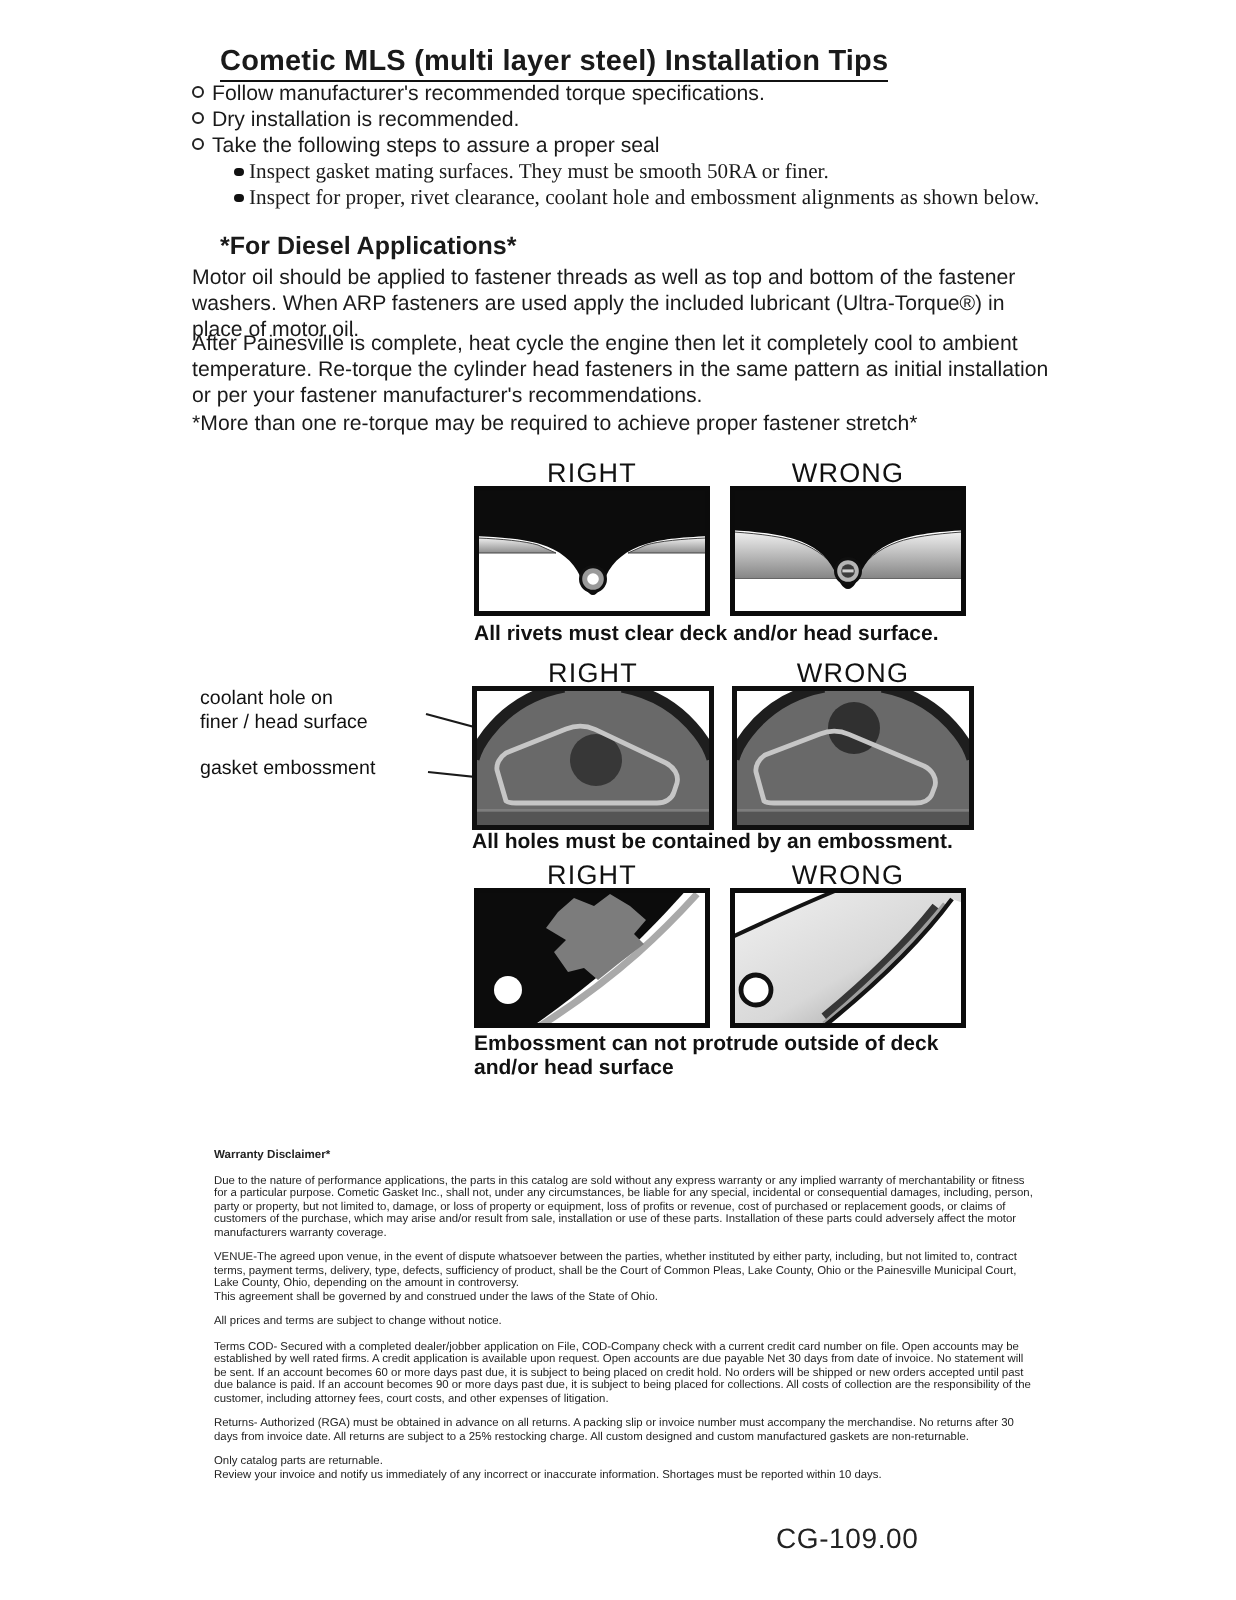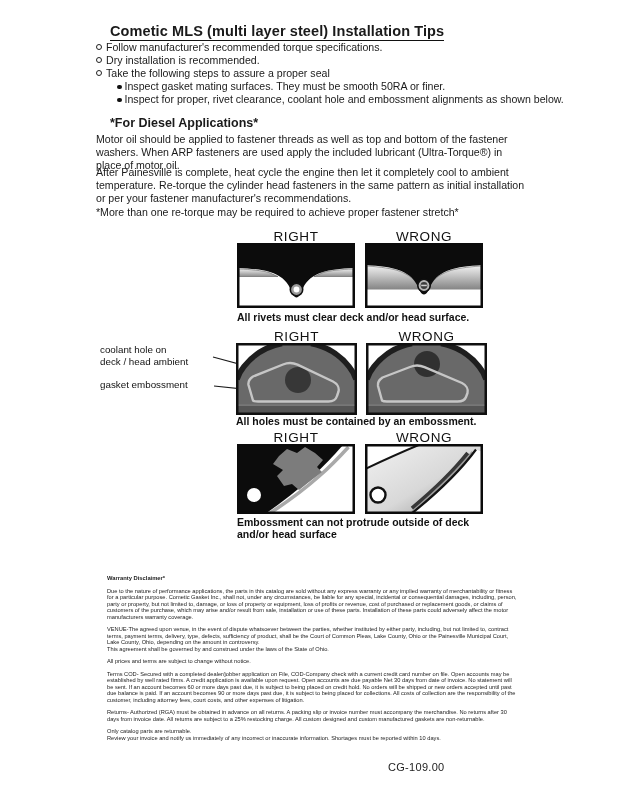--- a/index.html
+++ b/index.html
@@ -5,21 +5,21 @@
   html,body{margin:0;padding:0;background:#ffffff;}
   .page{position:relative;width:618px;height:800px;background:#ffffff;overflow:hidden;
         font-family:"Liberation Sans","DejaVu Sans",sans-serif;color:#1a1a1a;padding-left:43px;}
   .abs{position:absolute;}
   
   .title{left:110px;top:23px;font-size:14.5px;font-weight:bold;letter-spacing:0.1px;
          border-bottom:1.6px solid #111;padding-bottom:1px;display:inline-block;}
   
   .bullets{left:96px;top:41px;font-size:10.6px;line-height:13px;width:470px;}
   .b-item{white-space:nowrap;}
-  .b-sub{margin-left:21px;white-space:nowrap;}
+  .b-sub{margin-left:21px;white-space:nowrap;font-family:Liberation Serif, serif;}
   .hollow{display:inline-block;width:4px;height:4px;border:1.1px solid #222;border-radius:50%;
           margin-right:4px;vertical-align:1px;}
   .filled{display:inline-block;width:4.5px;height:4.5px;background:#111;border-radius:50%;
           margin-right:3px;vertical-align:1px;}
   
   .diesel-h{left:110px;top:116px;font-size:12.5px;font-weight:bold;}
   .para{left:96px;width:434px;font-size:10.6px;line-height:13px;}
   .p1{top:133px;}
   .p2{top:166px;}
   .note{top:206px;white-space:nowrap;}
@@ -39,21 +39,21 @@
   .callout{width:113px;text-align:left;font-size:9.8px;line-height:11.5px;color:#111;}
   .lbl-coolant{left:100px;top:344px;}
   .lbl-emboss{left:100px;top:379px;}
   .pointers{left:210px;top:350px;}
   
   .disc{left:107px;top:575px;width:412px;font-size:5.7px;line-height:6.5px;color:#232323;}
   .disc h4{margin:0 0 6px 0;font-size:5.8px;}
   .disc p{margin:0 0 6px 0;}
   .disc .tight{margin:0;}
   
-  .footer{left:388px;top:761px;font-size:11px;color:#222;letter-spacing:0.3px;}
+  .footer{left:388px;top:761px;font-size:14px;color:#222;letter-spacing:0.3px;}
 </style>
 </head>
 <body>
 
 <div class="page">
 
   <div class="abs title">Cometic MLS (multi layer steel) Installation Tips</div>
 
   <div class="abs bullets">
     <div class="b-item"><span class="hollow"></span><span>Follow manufacturer's recommended torque specifications.</span></div>
@@ -109,21 +109,21 @@
     </svg>
   </div>
 
   <div class="abs cap cap1">All rivets must clear deck and/or head surface.</div>
 
   <div class="abs dlabel2 r2-right">RIGHT</div>
   <div class="abs dlabel2 r2-wrong">WRONG</div>
 
   <div class="abs callout lbl-coolant">
     <div>coolant hole on</div>
-    <div>deck / head ambient</div>
+    <div>finer / head surface</div>
   </div>
   <div class="abs callout lbl-emboss">gasket embossment</div>
 
   <div class="abs pointers">
     <svg width="95" height="48" viewBox="0 0 95 48">
       <line x1="3" y1="7" x2="88" y2="30" stroke="#1a1a1a" stroke-width="1.1"></line>
       <line x1="4" y1="36" x2="52" y2="41" stroke="#1a1a1a" stroke-width="1.1"></line>
     </svg>
   </div>
 

